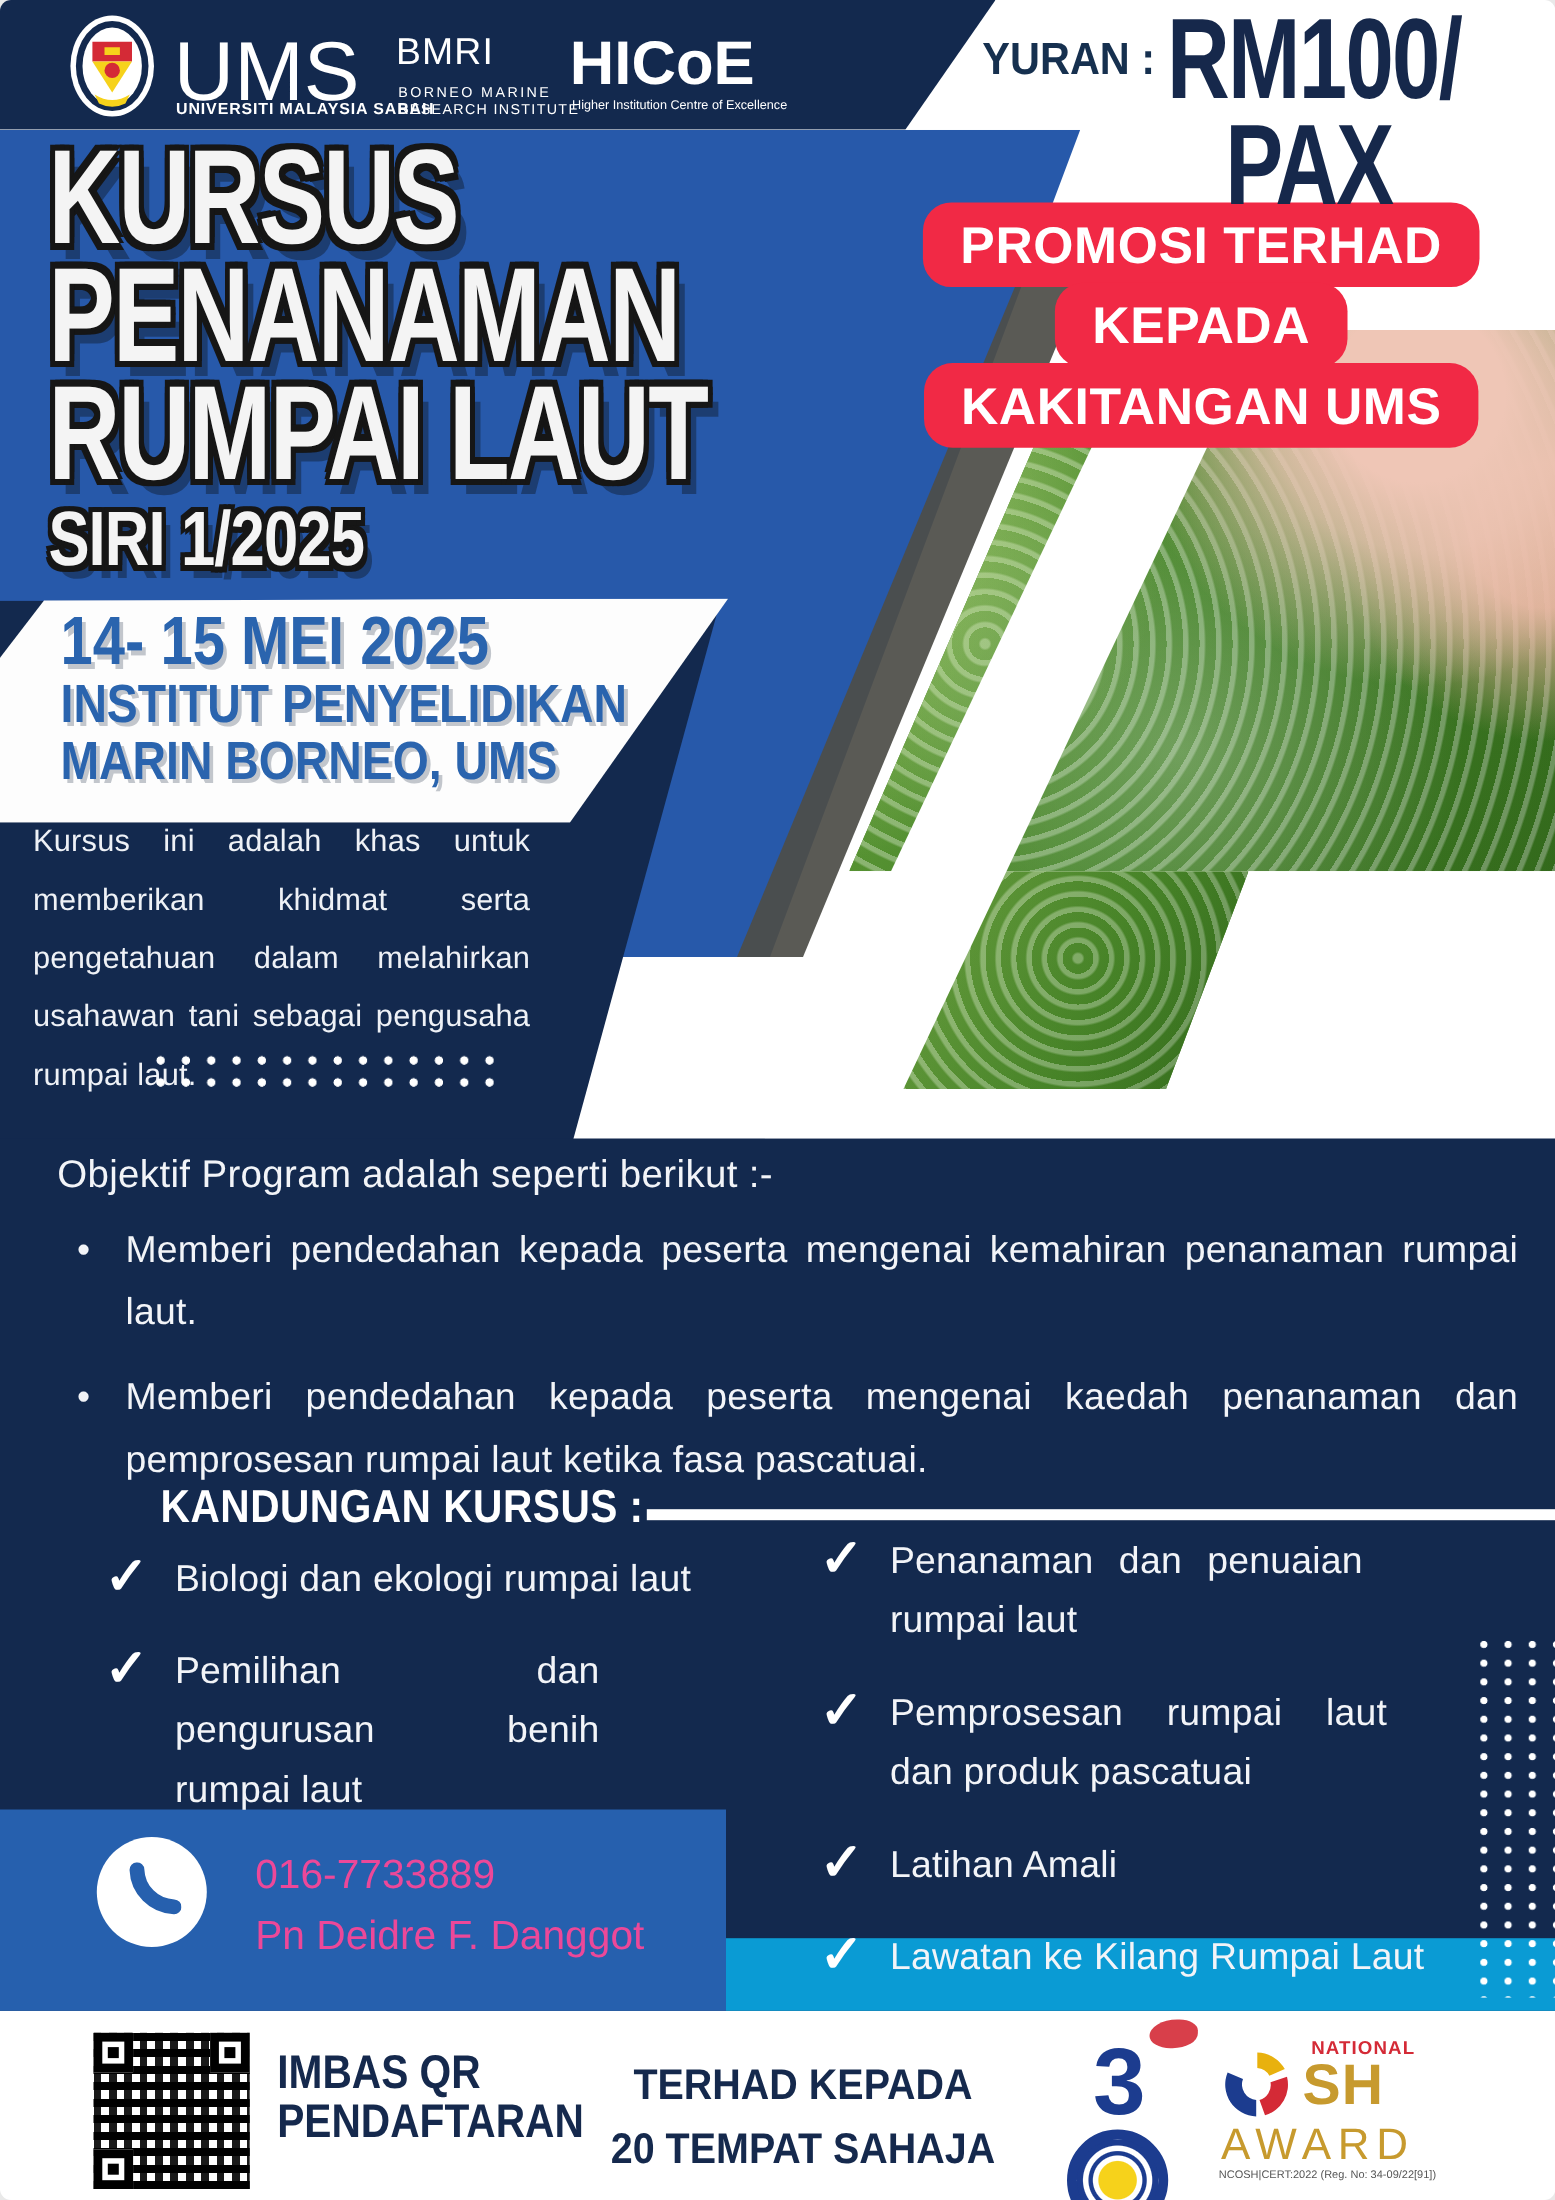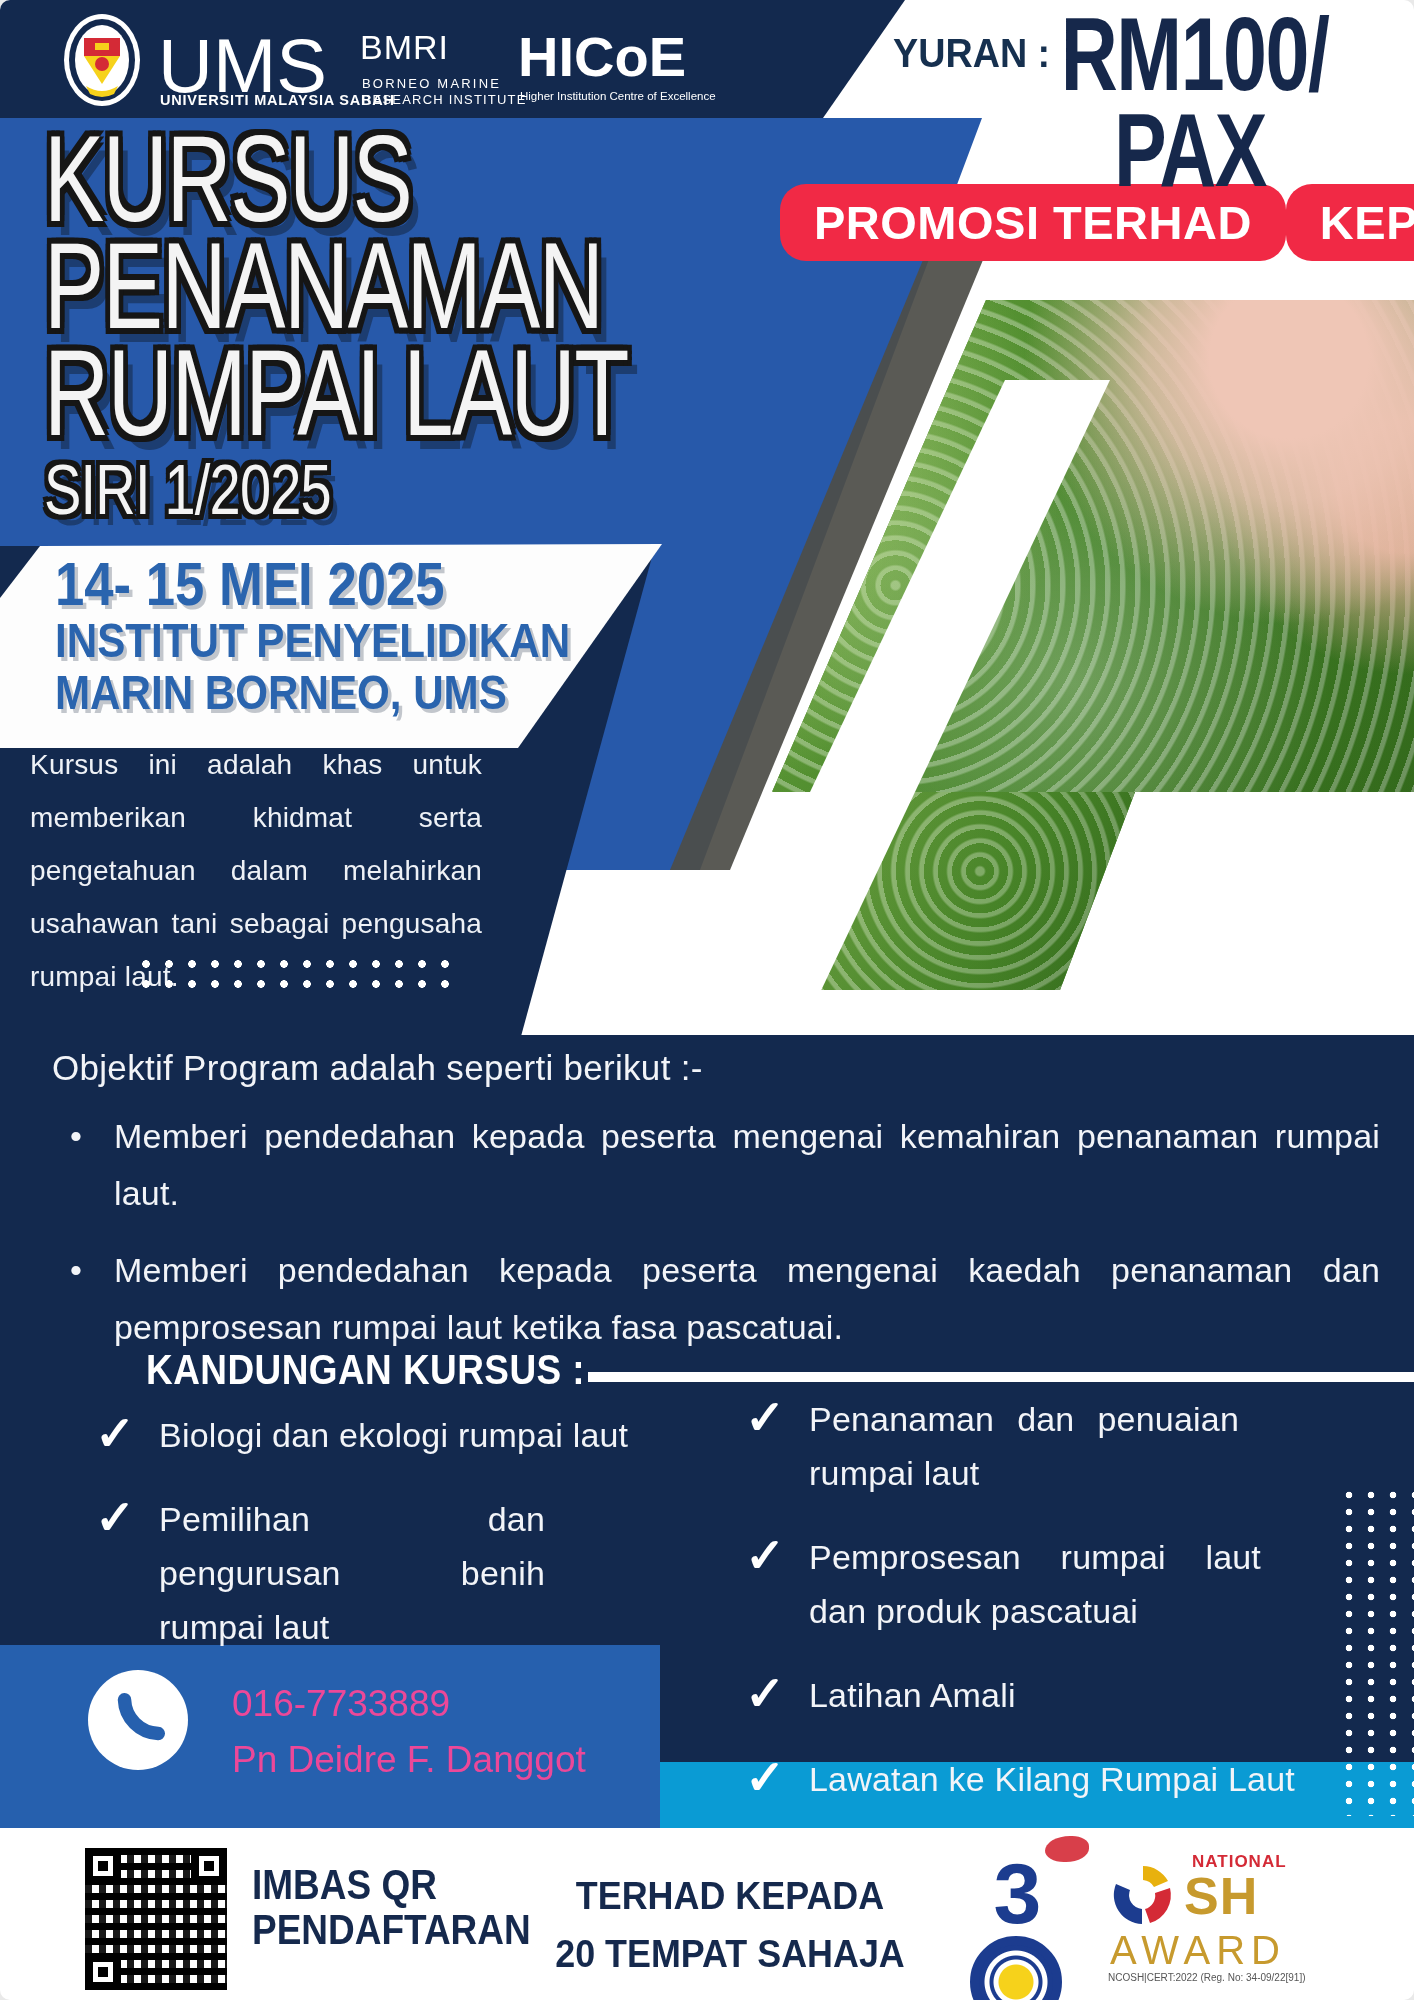--- a/index.html
+++ b/index.html
@@ -51,26 +51,26 @@
   .crest{left:62px;top:12px;z-index:10;}
 
   
   .fee-label{left:893px;top:30px;color:#16304f;font-size:41px;font-weight:800;
        transform:scaleX(.92);transform-origin:left;z-index:10;}
   .fee-amount{left:1020px;top:6px;width:340px;text-align:center;color:#16284b;
        font-size:104px;font-weight:900;line-height:96px;transform:scaleX(.76);
        transform-origin:center;letter-spacing:-2px;z-index:10;}
 
   
-  .promo{left:780px;top:184px;width:624px;display:flex;flex-direction:row;align-items:center;z-index:7;}
+  .promo{left:780px;top:184px;width:624px;display:flex;flex-direction:column;align-items:center;z-index:7;}
   .pill{background:#f12945;color:#fff;font-weight:800;font-size:47px;letter-spacing:.5px;
         padding:11px 34px;border-radius:26px;margin-bottom:-4px;white-space:nowrap;}
 
   
-  .title{left:44px;top:126px;z-index:8;color:#f4f4f4;font-weight:400;}
+  .title{left:44px;top:126px;z-index:8;color:#f4f4f4;font-weight:700;}
   .title .t-line{font-size:122px;line-height:107px;letter-spacing:-2px;transform:scaleX(.74);
         transform-origin:left;white-space:nowrap;
         text-shadow:-6px -6px 0 #161616,0 -6px 0 #161616,6px -6px 0 #161616,-6px 0 0 #161616,
           6px 0 0 #161616,-6px 6px 0 #161616,0 6px 0 #161616,6px 6px 0 #161616,13px 14px 0 rgba(10,10,10,.35);}
   .title .t-siri{font-size:70px;line-height:78px;letter-spacing:-1px;transform:scaleX(.80);
         transform-origin:left;white-space:nowrap;margin-top:4px;
         text-shadow:-5px -5px 0 #161616,0 -5px 0 #161616,5px -5px 0 #161616,-5px 0 0 #161616,
           5px 0 0 #161616,-5px 5px 0 #161616,0 5px 0 #161616,5px 5px 0 #161616,10px 11px 0 rgba(10,10,10,.35);}
 
   

